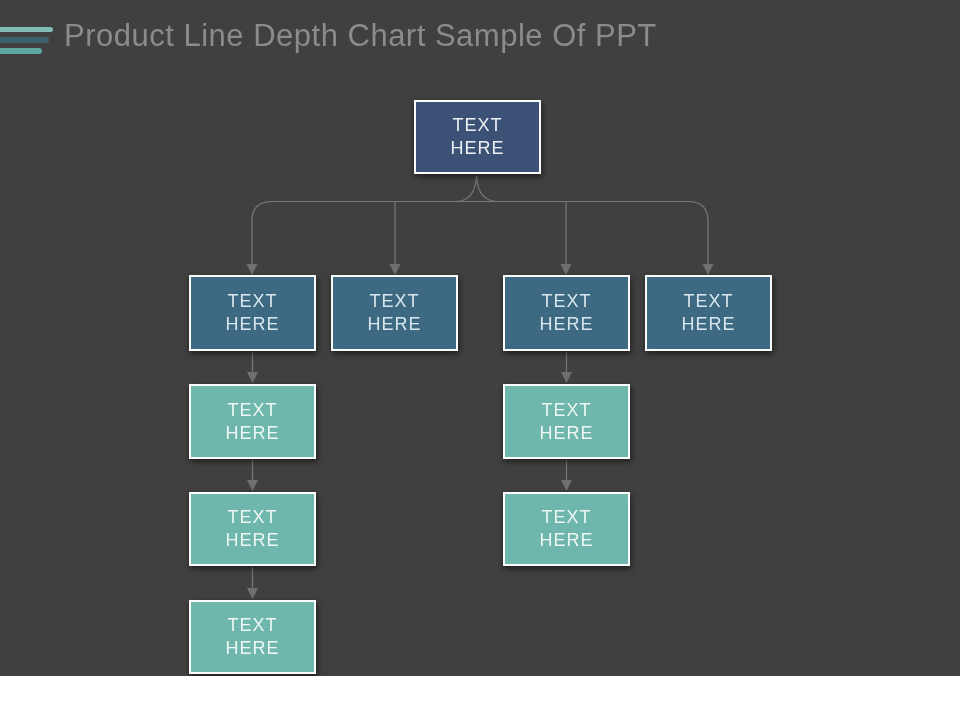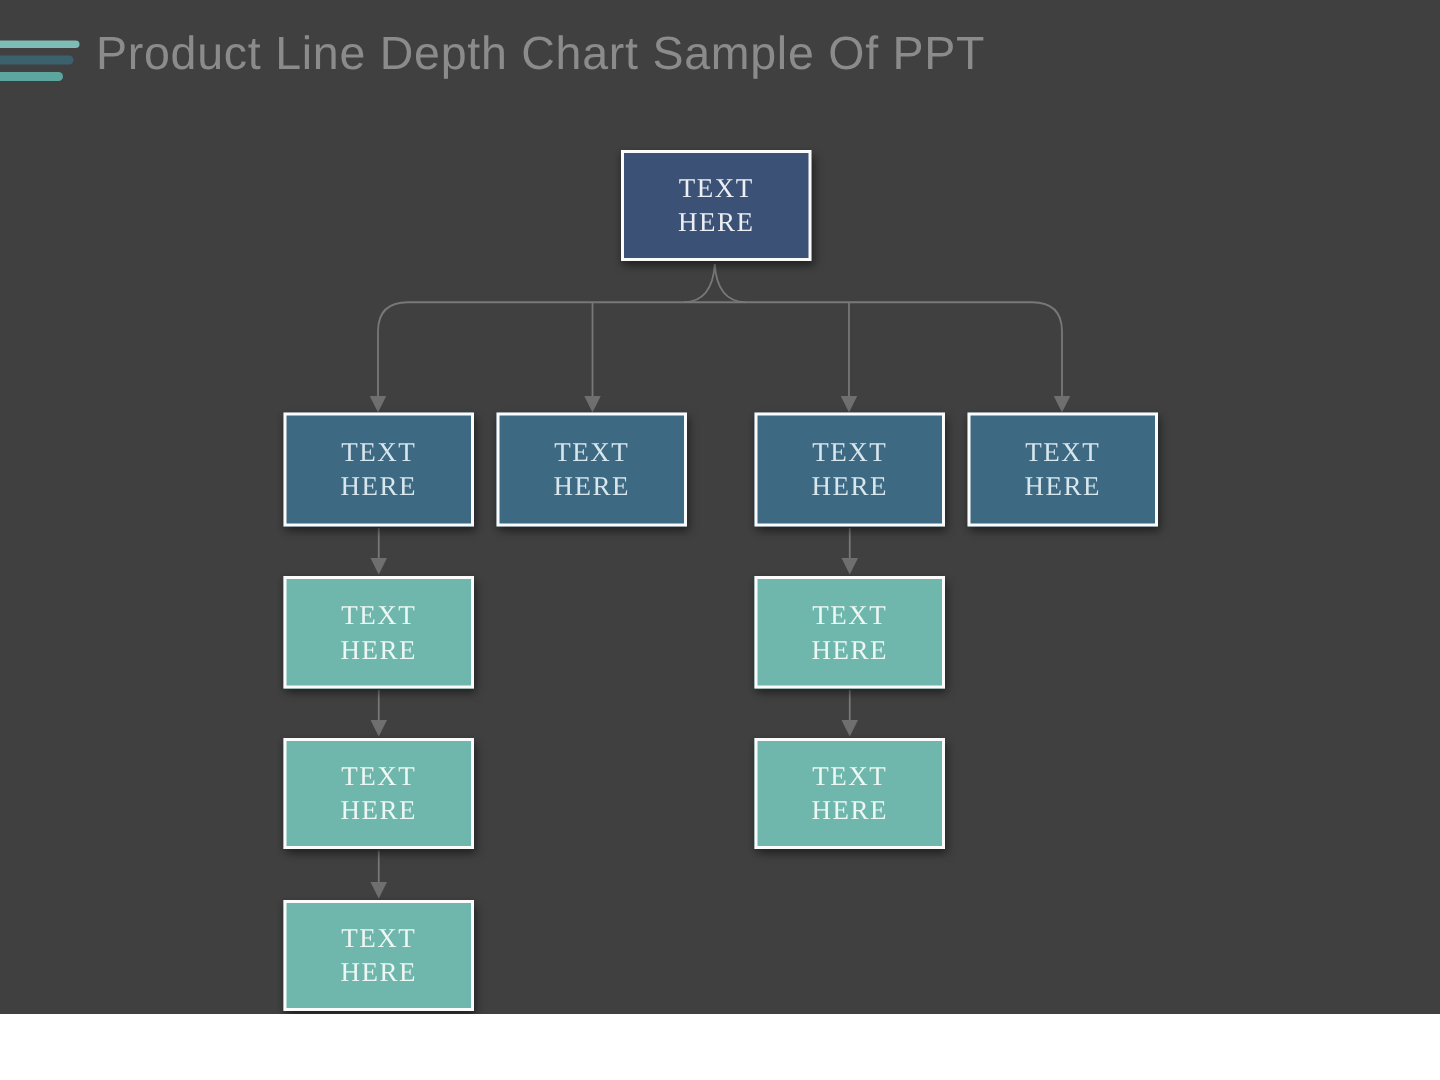--- a/index.html
+++ b/index.html
@@ -9,21 +9,21 @@
               color:#8b8b8b;white-space:nowrap;font-weight:400;}
   .accent-bar{position:absolute;left:0;border-radius:0 4px 4px 0;}
   .bar1{top:27px;height:5px;width:53px;}
   .bar2{top:37px;height:6px;width:49px;}
   .bar3{top:48px;height:6px;width:42px;}
   .connectors{position:absolute;left:0;top:0;pointer-events:none;}
   .node{position:absolute;display:flex;align-items:center;justify-content:center;
         border:2px solid #fbfbfb;text-align:center;font-size:18px;line-height:23px;
         letter-spacing:1px;
         box-shadow:2px 3px 6px rgba(0,0,0,.40), -1px 2px 4px rgba(0,0,0,.18);}
-  .node .lbl{display:inline-block;width:78px;font-family:Liberation Serif, serif;}
+  .node .lbl{display:inline-block;width:78px;}
   .root-node{left:414px;top:100px;width:123px;height:70px;color:#eceff3;}
   .n-l2{top:275px;width:123px;height:72px;color:#d8e7ee;}
   .l2-1{left:189px;} .l2-2{left:331px;} .l2-3{left:503px;} .l2-4{left:645px;}
   .n-l3{width:123px;color:#edf7f4;}
   .c1{left:189px;} .c3{left:503px;}
   .r1{top:384px;height:71px;} .r2{top:492px;height:70px;} .r3{top:600px;height:70px;}
 </style>
 </head>
 <body>
 

